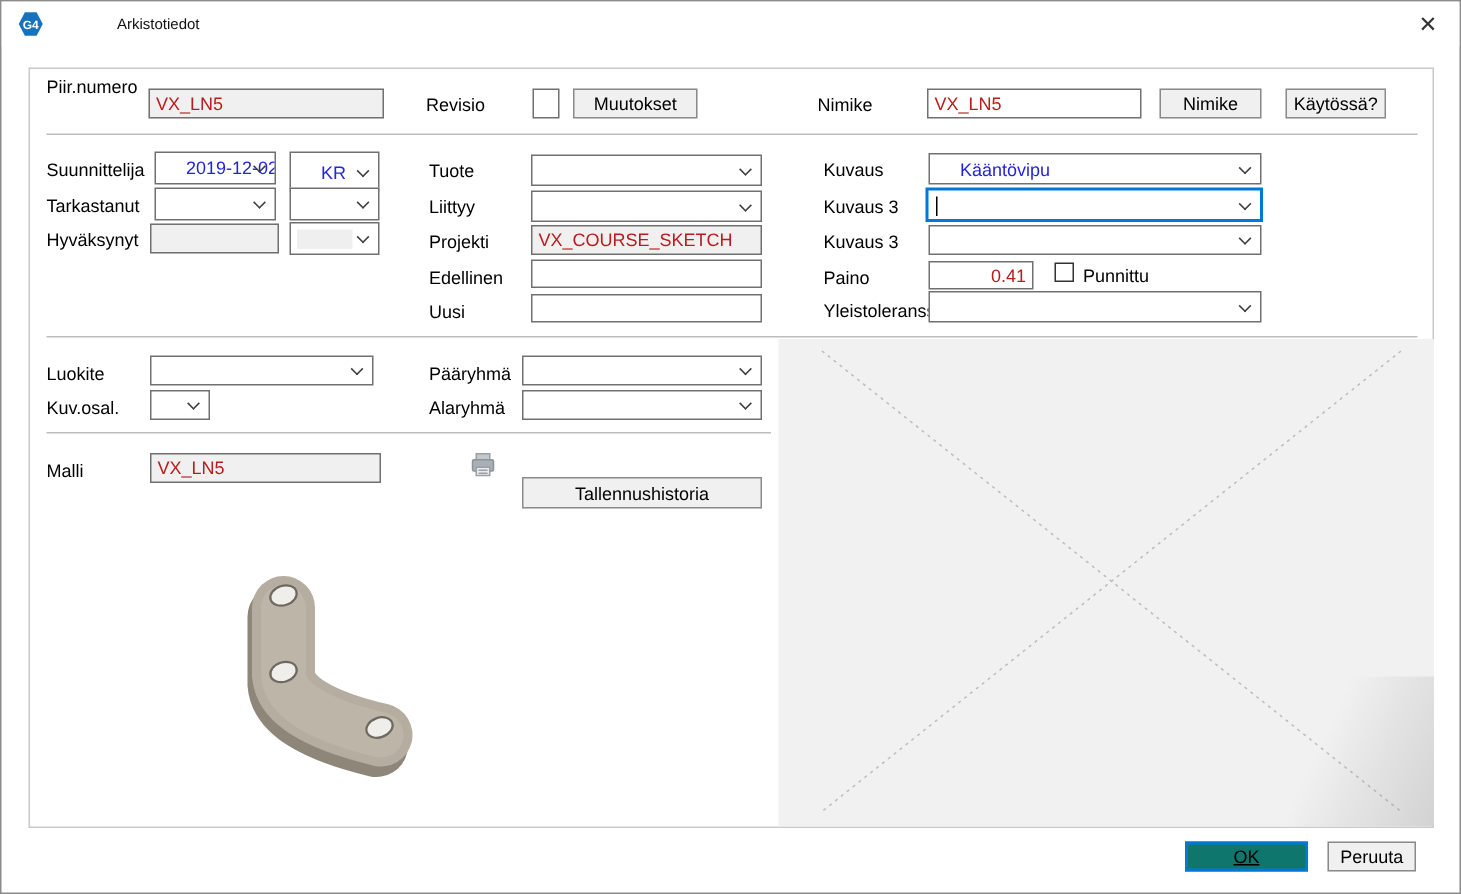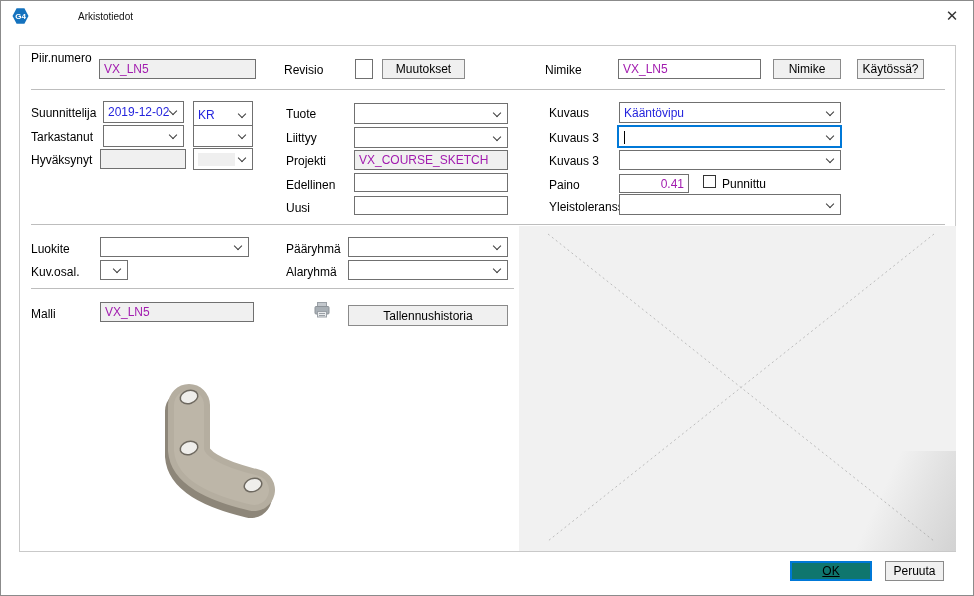--- a/index.html
+++ b/index.html
@@ -10,24 +10,24 @@
     font-size:12px;color:#000;overflow:hidden;
   }
   .titlebar{position:absolute;left:0;top:0;width:100%;height:30px;background:#ffffff;display:flex;align-items:center;gap:40px;}
   .appicon{width:17px;height:17px;margin-left:11px;background:#1472be;color:#fff;
     clip-path:polygon(27% 4%,73% 4%,97% 50%,73% 96%,27% 96%,3% 50%);
     display:flex;align-items:center;justify-content:center;font-size:8px;font-weight:bold;}
   .title{margin-left:9px;font-size:10px;color:#111;}
   .closebtn{position:absolute;right:8px;top:3px;width:26px;height:24px;display:flex;align-items:center;justify-content:center;font-size:15px;color:#333;cursor:default;}
   .groupbox{position:absolute;left:18px;top:44px;width:937px;height:507px;border:1px solid #c9c9c9;background:transparent;}
   .lbl{position:absolute;white-space:nowrap;color:#000;}
-  .field{position:absolute;border:1px solid #707070;background:#fff;display:flex;align-items:center;padding:0 4px;color:#a21caf;overflow:hidden;white-space:nowrap;}
+  .field{position:absolute;border:1px solid #707070;background:#fff;display:flex;align-items:center;padding:0 4px;color:#b91c1c;overflow:hidden;white-space:nowrap;}
   .field.ro{background:#f0f0f0;}
   .field.num{justify-content:flex-end;}
-  .combo{position:absolute;border:1px solid #707070;background:#fff;display:flex;align-items:center;padding:0 18px 0 4px;color:#2424dd;overflow:hidden;white-space:nowrap;}
+  .combo{position:absolute;border:1px solid #707070;background:#fff;display:flex;align-items:center;padding:0 18px 0 20px;color:#2424dd;overflow:hidden;white-space:nowrap;}
   .combo.focused{border:2px solid #0078d7;}
   .chev{position:absolute;right:7px;top:50%;width:6px;height:6px;border-right:1.4px solid #3c3c3c;border-bottom:1.4px solid #3c3c3c;transform:translateY(-68%) rotate(45deg);}
   .btn{position:absolute;background:#f0f0f0;border:1px solid #8a8a8a;display:flex;align-items:center;justify-content:center;color:#000;cursor:default;}
   .btn.default{border:2px solid #0078d7;background:#0f766e;text-decoration:underline;}
   .sep{position:absolute;height:1px;background:#bdbdbd;}
   .caret{position:absolute;left:5px;top:4px;width:1px;height:13px;background:#000;}
   .checkbox{position:absolute;width:13px;height:13px;border:1px solid #333;background:#fff;}
   .innergray{position:absolute;left:4px;top:4px;width:37px;height:13px;background:#efefef;}
   .preview-region{position:absolute;left:518px;top:225px;width:437px;height:325px;background:#f1f1f1;}
   .watermark{position:absolute;right:0;bottom:0;width:110px;height:100px;
@@ -173,21 +173,21 @@
   <div class="field ro" style="left:99px;top:301px;width:154px;height:20px;">VX_LN5</div>
 
   <svg class="printer" viewBox="0 0 18 18">
     <rect x="4.5" y="1.5" width="9" height="5" fill="#c3c8cd" stroke="#9aa0a6" stroke-width="1"></rect>
     <rect x="2" y="5.5" width="14" height="7.5" rx="1" fill="#a8afb5" stroke="#8d9399" stroke-width="1"></rect>
     <rect x="4.5" y="10.5" width="9" height="5.5" fill="#e9ebed" stroke="#9aa0a6" stroke-width="1"></rect>
     <line x1="6" y1="12.5" x2="12" y2="12.5" stroke="#9aa0a6" stroke-width="1"></line>
     <line x1="6" y1="14.5" x2="12" y2="14.5" stroke="#9aa0a6" stroke-width="1"></line>
   </svg>
 
-  <div class="btn" style="left:347px;top:304px;width:160px;height:21px;">Tallennushistoria</div>
+  <div class="btn" style="left:347px;top:317px;width:160px;height:21px;">Tallennushistoria</div>
 
   <div class="preview-region">
     <svg width="437" height="325">
       <line x1="29" y1="8" x2="415" y2="315" stroke="#bcbcbc" stroke-width="1" stroke-dasharray="2,3"></line>
       <line x1="415" y1="8" x2="29" y2="315" stroke="#bcbcbc" stroke-width="1" stroke-dasharray="2,3"></line>
     </svg>
     <div class="watermark"></div>
   </div>
 
   <div class="preview-img">

